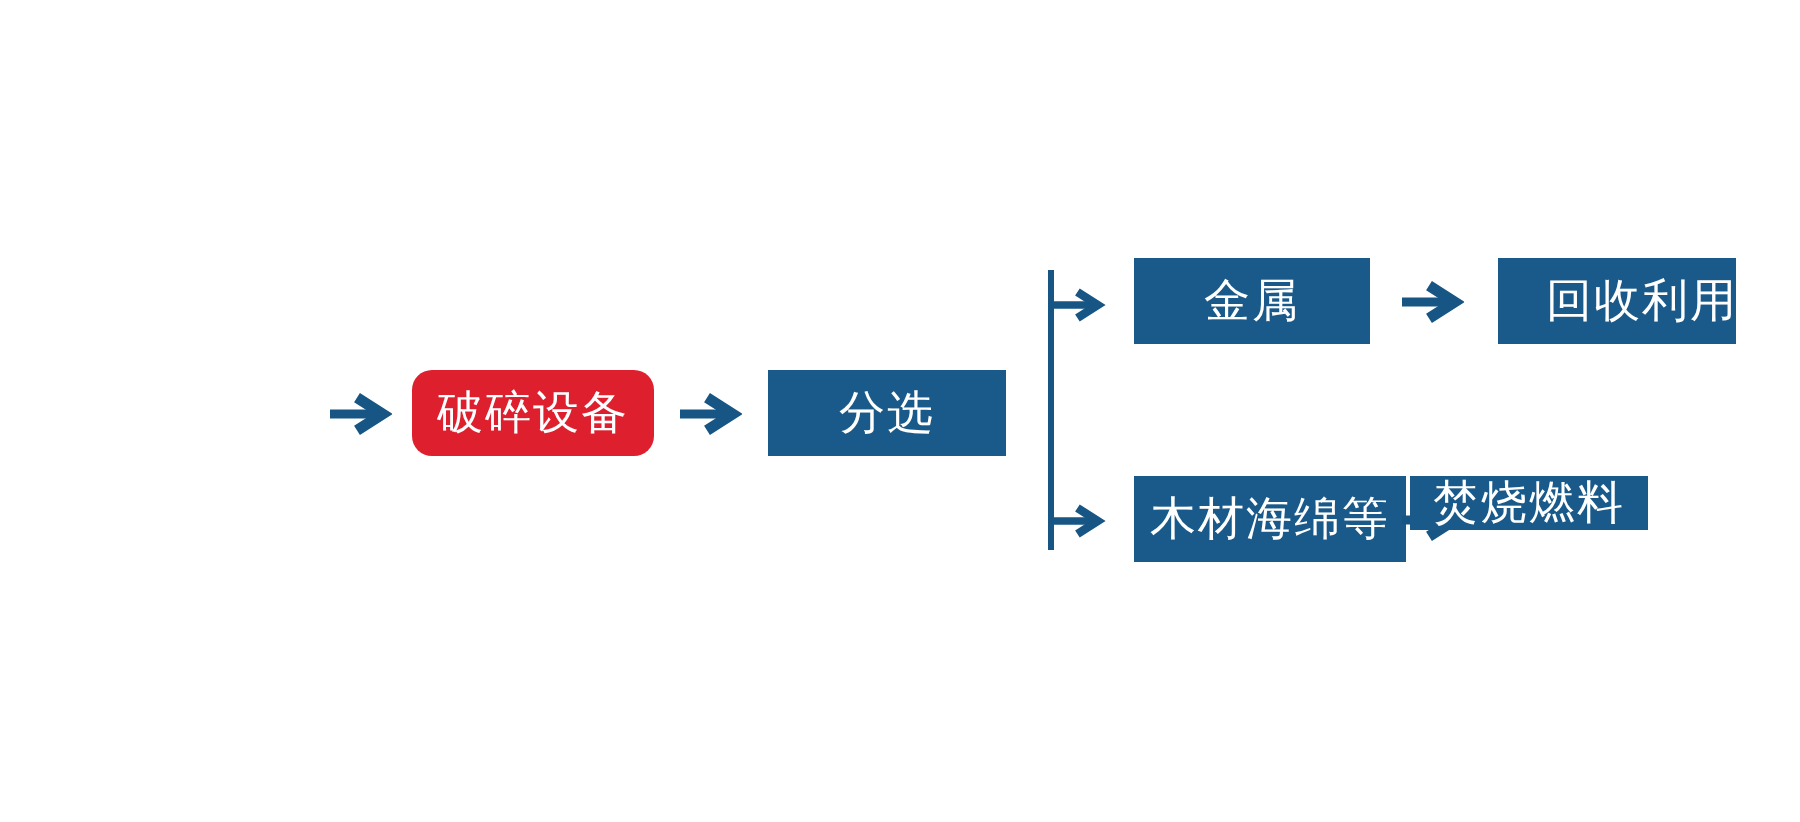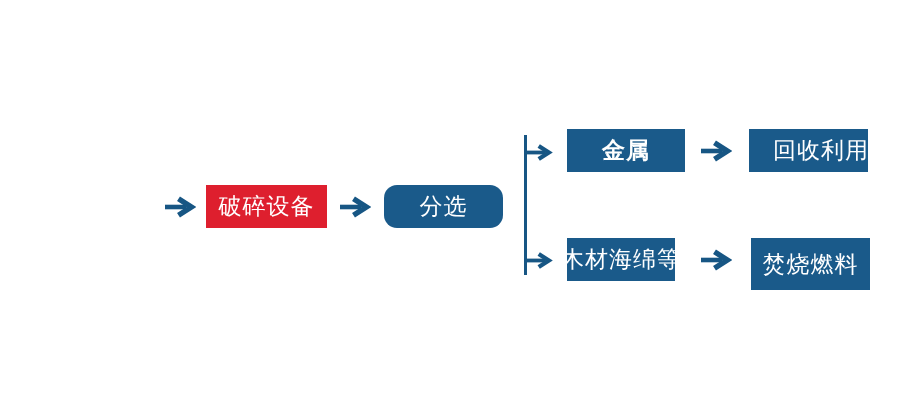--- a/index.html
+++ b/index.html
@@ -26,21 +26,21 @@
     display: flex;
     align-items: center;
     justify-content: center;
     color: var(--label-text);
     font-size: 23px;
     letter-spacing: 1px;
     white-space: nowrap;
     text-align: center;
   }
   .node.blue { background: var(--box-blue); }
-  .node.red  { background: var(--box-red); }
+  .node.red  { background: var(--box-red); border-radius: 10px; }
 
   .arrow {
     position: absolute;
     color: var(--connector-blue);
     display: flex;
     align-items: center;
     justify-content: center;
   }
   .arrow svg { width: 100%; height: 100%; display: block; }
   .arrow line, .arrow polyline {
@@ -55,31 +55,31 @@
     width: 3px;
     height: 140px;
     background: var(--connector-blue);
   }
 
   
   .n-bulky   { left: 32px;  top: 185px; width: 121px; height: 43px; }
   .a-1       { left: 163px; top: 195px; width: 33px;  height: 24px; }
   .n-crush   { left: 206px; top: 185px; width: 121px; height: 43px; }
   .a-2       { left: 338px; top: 195px; width: 33px;  height: 24px; }
-  .n-sort    { left: 384px; top: 185px; width: 119px; height: 43px; border-radius: 13px; }
+  .n-sort    { left: 384px; top: 185px; width: 119px; height: 43px; }
 
   .a-branch-top    { left: 526px; top: 143px; width: 27px; height: 19px; }
-  .n-metal         { left: 567px; top: 129px; width: 118px; height: 43px; font-weight: bold; }
+  .n-metal         { left: 567px; top: 129px; width: 118px; height: 43px; }
   .a-3             { left: 699px; top: 139px; width: 33px;  height: 24px; }
   .n-recycle       { left: 749px; top: 129px; width: 119px; height: 43px; padding-left: 25px; }
 
   .a-branch-bottom { left: 526px; top: 251px; width: 27px; height: 19px; }
-  .n-wood          { left: 567px; top: 238px; width: 108px; height: 43px; }
+  .n-wood          { left: 567px; top: 238px; width: 136px; height: 43px; }
   .a-4             { left: 699px; top: 248px; width: 33px;  height: 24px; }
-  .n-fuel          { left: 751px; top: 238px; width: 119px; height: 52px; }
+  .n-fuel          { left: 705px; top: 238px; width: 119px; height: 27px; }
 </style>
 </head>
 <body>
 
 <div class="stage">
 
 
   <div class="arrow a-1">
     <svg viewBox="0 0 32 24" aria-hidden="true">
       <line x1="1.5" y1="12" x2="23" y2="12" stroke-width="4.6"></line>

